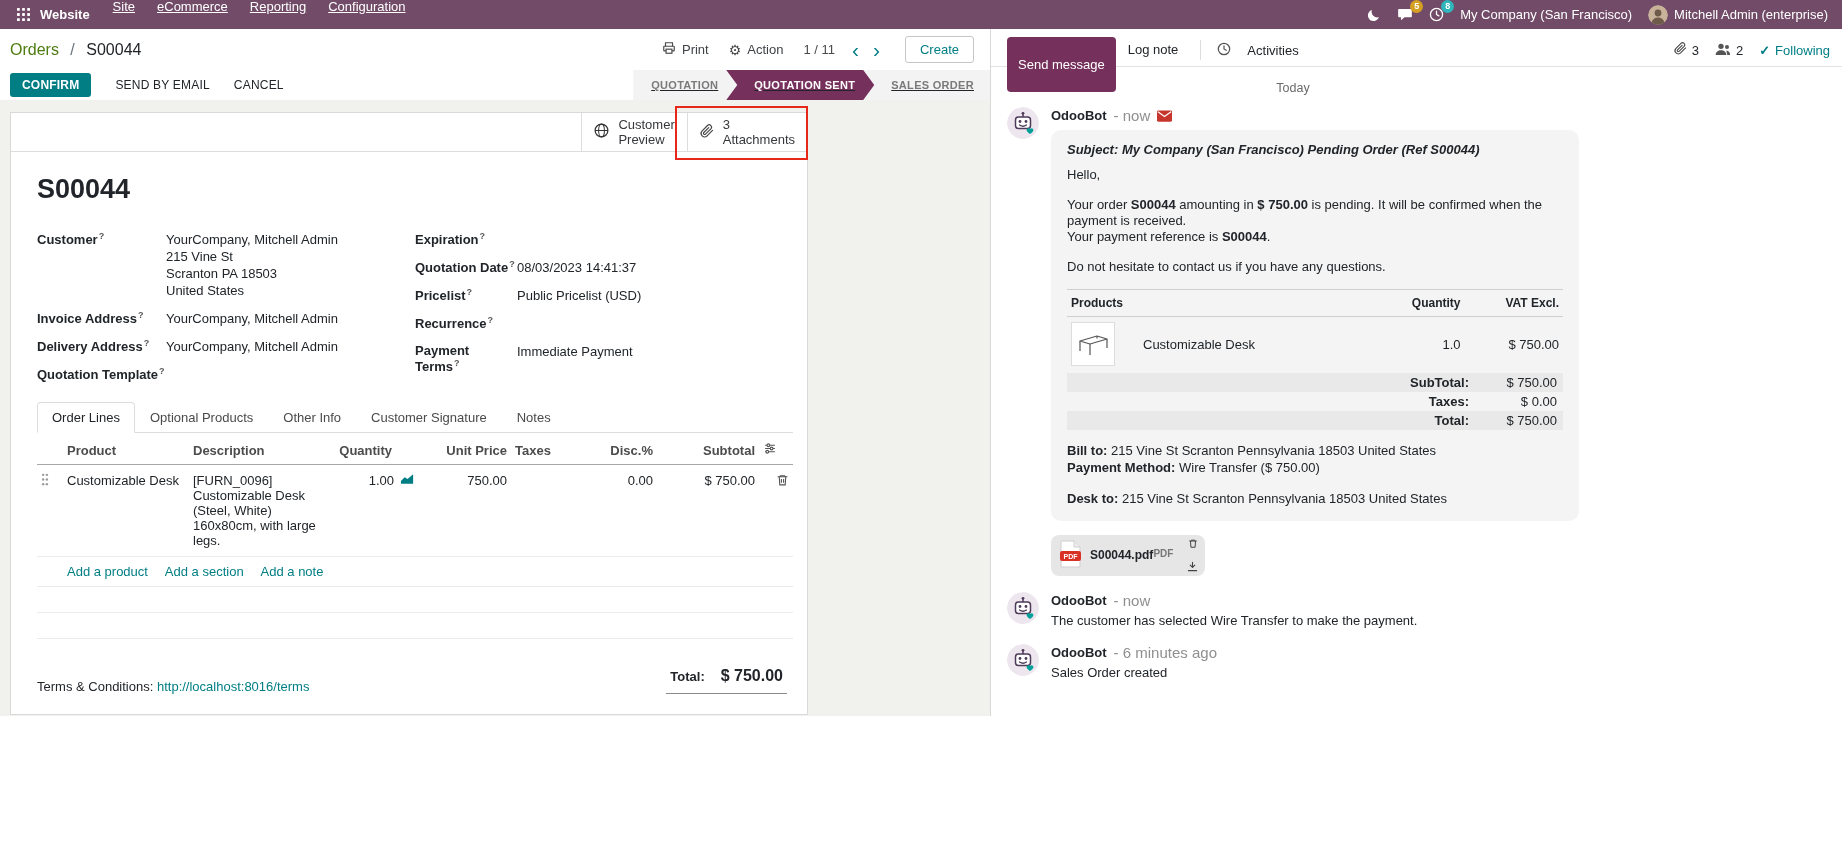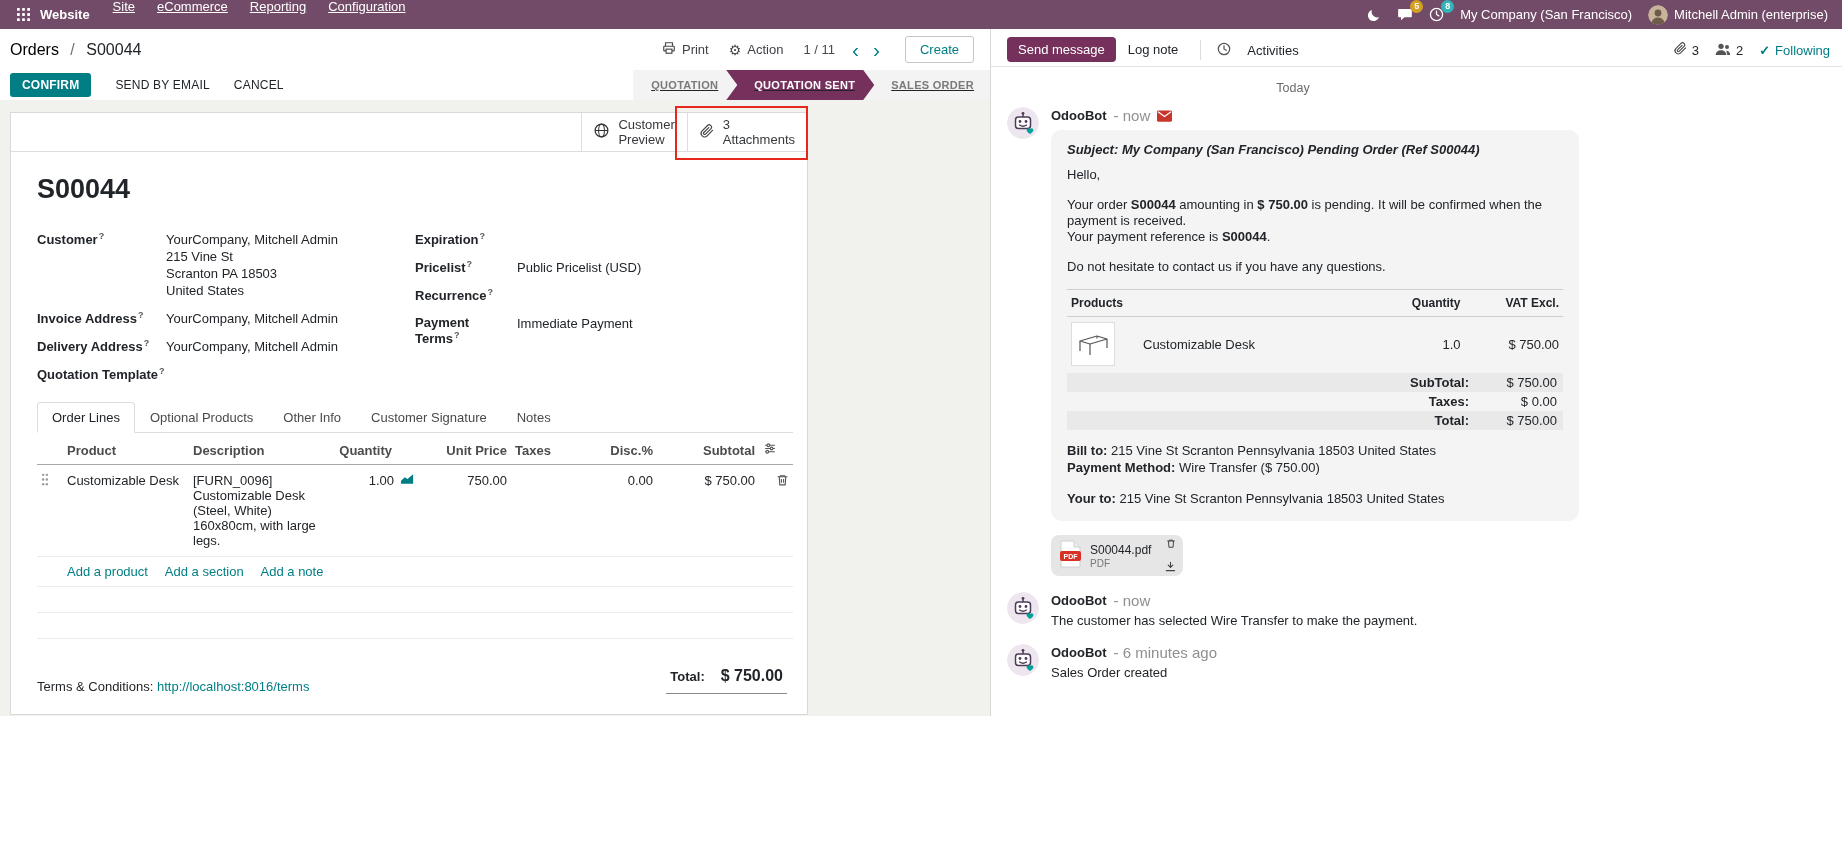--- a/index.html
+++ b/index.html
@@ -23,21 +23,21 @@
   .avatar-sm { width: 20px; height: 20px; border-radius: 50%; overflow: hidden; display: flex; }
 
   
   .content { display: flex; height: 687px; }
   .main { flex: 0 0 991px; border-right: 1px solid #d8d8d8; display: flex; flex-direction: column; background: #fff; }
   .chatter { flex: 1; background: #fff; display: flex; flex-direction: column; }
 
   
   .control-row { height: 41px; display: flex; align-items: center; padding: 0 16px 0 10px; background: #fff; }
   .breadcrumb { font-size: 16px; }
-  .bc-parent { color: #000000; cursor: pointer; }
+  .bc-parent { color: #4d7c0f; cursor: pointer; }
   .bc-sep { color: #6c757d; margin: 0 7px; }
   .controls { margin-left: auto; display: flex; align-items: center; gap: 20px; }
   .ctrl-btn { display: flex; align-items: center; gap: 6px; color: #3f4247; cursor: pointer; background: none; border: none; font-size: 13px; }
   .gear-glyph { font-size: 14px; color: #4a4a4a; }
   .pager { display: flex; align-items: center; gap: 4px; color: #4a4a4a; }
   .pager-count { margin-right: 8px; }
   .pager-arrow { color: #017E84; font-size: 21px; line-height: 16px; cursor: pointer; padding: 0 5px; background: none; border: none; }
   .create-btn { border: 1px solid #c6c6c6; border-radius: 3px; padding: 5px 14px; color: #017E84; background: #fff; font-size: 13px; cursor: pointer; }
 
   
@@ -86,21 +86,21 @@
   .emptyrow td { height: 26px; padding: 0; }
 
   .card-footer { display: flex; align-items: flex-end; margin-top: 28px; padding-right: 6px; }
   .terms a { color: #017E84; text-decoration: none; cursor: pointer; }
   .total-block { margin-left: auto; display: flex; align-items: baseline; gap: 16px; border-bottom: 1px solid #8a8a8a; padding: 0 4px 8px; }
   .total-label { font-weight: 700; }
   .total-amount { font-weight: 700; font-size: 16px; }
 
   
   .chat-header { display: flex; align-items: flex-start; padding: 8px 12px 0 16px; border-bottom: 1px solid #e3e3e3; height: 38px; }
-  .btn-send { background: #75305C; color: #fff; border: none; border-radius: 4px; padding: 5px 11px; font-size: 13px; cursor: pointer; }
+  .btn-send { background: #75305C; color: #fff; border: none; border-radius: 4px; padding: 20px 11px; font-size: 13px; cursor: pointer; }
   .btn-lognote { background: none; border: none; padding: 5px 12px; font-size: 13px; color: #212529; cursor: pointer; }
   .vdiv { width: 1px; height: 20px; background: #ddd; margin: 3px 10px 0; }
   .btn-activities { display: flex; gap: 16px; align-items: center; color: #212529; background: none; border: none; font-size: 13px; cursor: pointer; padding: 5px 6px; }
   .chat-meta { margin-left: auto; display: flex; align-items: center; gap: 16px; color: #4a4a4a; padding-top: 4px; }
   .meta-item { display: flex; align-items: center; gap: 5px; cursor: pointer; color: #212529; }
   .following { color: #017E84; display: flex; gap: 5px; align-items: center; cursor: pointer; }
   .check { font-weight: 700; }
 
   .thread { width: 588px; padding: 10px 0 0 16px; }
   .day-divider { text-align: center; color: #6a6a6a; font-size: 12.5px; margin: 4px 0 12px; }
@@ -121,21 +121,21 @@
   .thumb { width: 44px; height: 44px; display: inline-flex; }
   .totrow { display: flex; justify-content: flex-end; gap: 18px; padding: 2px 6px 2px 4px; }
   .totrow.stripe { background: #e9e9e9; }
   .tlabel { font-weight: 700; }
   .tval { min-width: 70px; text-align: right; }
   .addr { line-height: 17px; }
   .addr.first { margin-top: 12px; }
   .addr.ship { margin-top: 14px; }
 
   .attach-card { margin-top: 14px; display: inline-flex; align-items: center; gap: 8px; background: #e6e6e6; border-radius: 8px; padding: 5px 32px 5px 8px; position: relative; cursor: pointer; }
-  .attach-info { display: flex; flex-direction: column; }
+  .attach-info { display: flex; flex-direction: row; font-weight: bold; }
   .attach-name { font-size: 12px; color: #212529; line-height: 15px; }
   .attach-type { font-size: 10px; color: #777; }
   .attach-del { position: absolute; top: 3px; right: 7px; display: flex; cursor: pointer; }
   .attach-dl { position: absolute; bottom: 4px; right: 7px; display: flex; cursor: pointer; }
   .note-text { margin-top: 4px; }
   .envelope { display: flex; }
 </style>
 </head>
 <body>
 
@@ -291,20 +291,24 @@
               </div>
               <div class="frow">
                 <div class="flabel"><span>Quotation Template</span><sup class="help">?</sup></div>
                 <div class="fval"></div>
               </div>
             </div>
             <div class="fcol right">
               <div class="frow">
                 <div class="flabel"><span>Expiration</span><sup class="help">?</sup></div>
                 <div class="fval"></div>
+              </div>
+              <div class="frow">
+                <div class="flabel"><span>Quotation Date</span><sup class="help">?</sup></div>
+                <div class="fval">08/03/2023 14:41:37</div>
               </div>
               <div class="frow">
                 <div class="flabel"><span>Pricelist</span><sup class="help">?</sup></div>
                 <div class="fval">Public Pricelist (USD)</div>
               </div>
               <div class="frow">
                 <div class="flabel"><span>Recurrence</span><sup class="help">?</sup></div>
                 <div class="fval"></div>
               </div>
               <div class="frow">
@@ -517,21 +521,21 @@
                 <span class="tlabel">Taxes:</span>
                 <span class="tval">$ 0.00</span>
               </div>
             <div class="totrow stripe">
                 <span class="tlabel">Total:</span>
                 <span class="tval">$ 750.00</span>
               </div>
 
             <div class="addr first"><b>Bill to:</b> <span>215 Vine St Scranton Pennsylvania 18503 United States</span></div>
             <div class="addr"><b>Payment Method:</b> <span>Wire Transfer ($ 750.00)</span></div>
-            <div class="addr ship"><b>Your to:</b> <span>215 Vine St Scranton Pennsylvania 18503 United States</span></div>
+            <div class="addr ship"><b>Desk to:</b> <span>215 Vine St Scranton Pennsylvania 18503 United States</span></div>
           </div>
 
           <div class="attach-card">
             <span><svg width="23" height="28" viewBox="0 0 23 28">
                   <path d="M2 1h13l6 6v20H2z" fill="#fff" stroke="#cfcfcf"></path>
                   <path d="M15 1v6h6" fill="#eee" stroke="#cfcfcf"></path>
                   <rect x="1" y="11" width="21" height="10" rx="2" fill="#D93025"></rect>
                   <text x="11.5" y="18.5" text-anchor="middle" font-size="7" font-weight="bold" fill="#fff">PDF</text>
                 </svg></span>
             <span class="attach-info">

